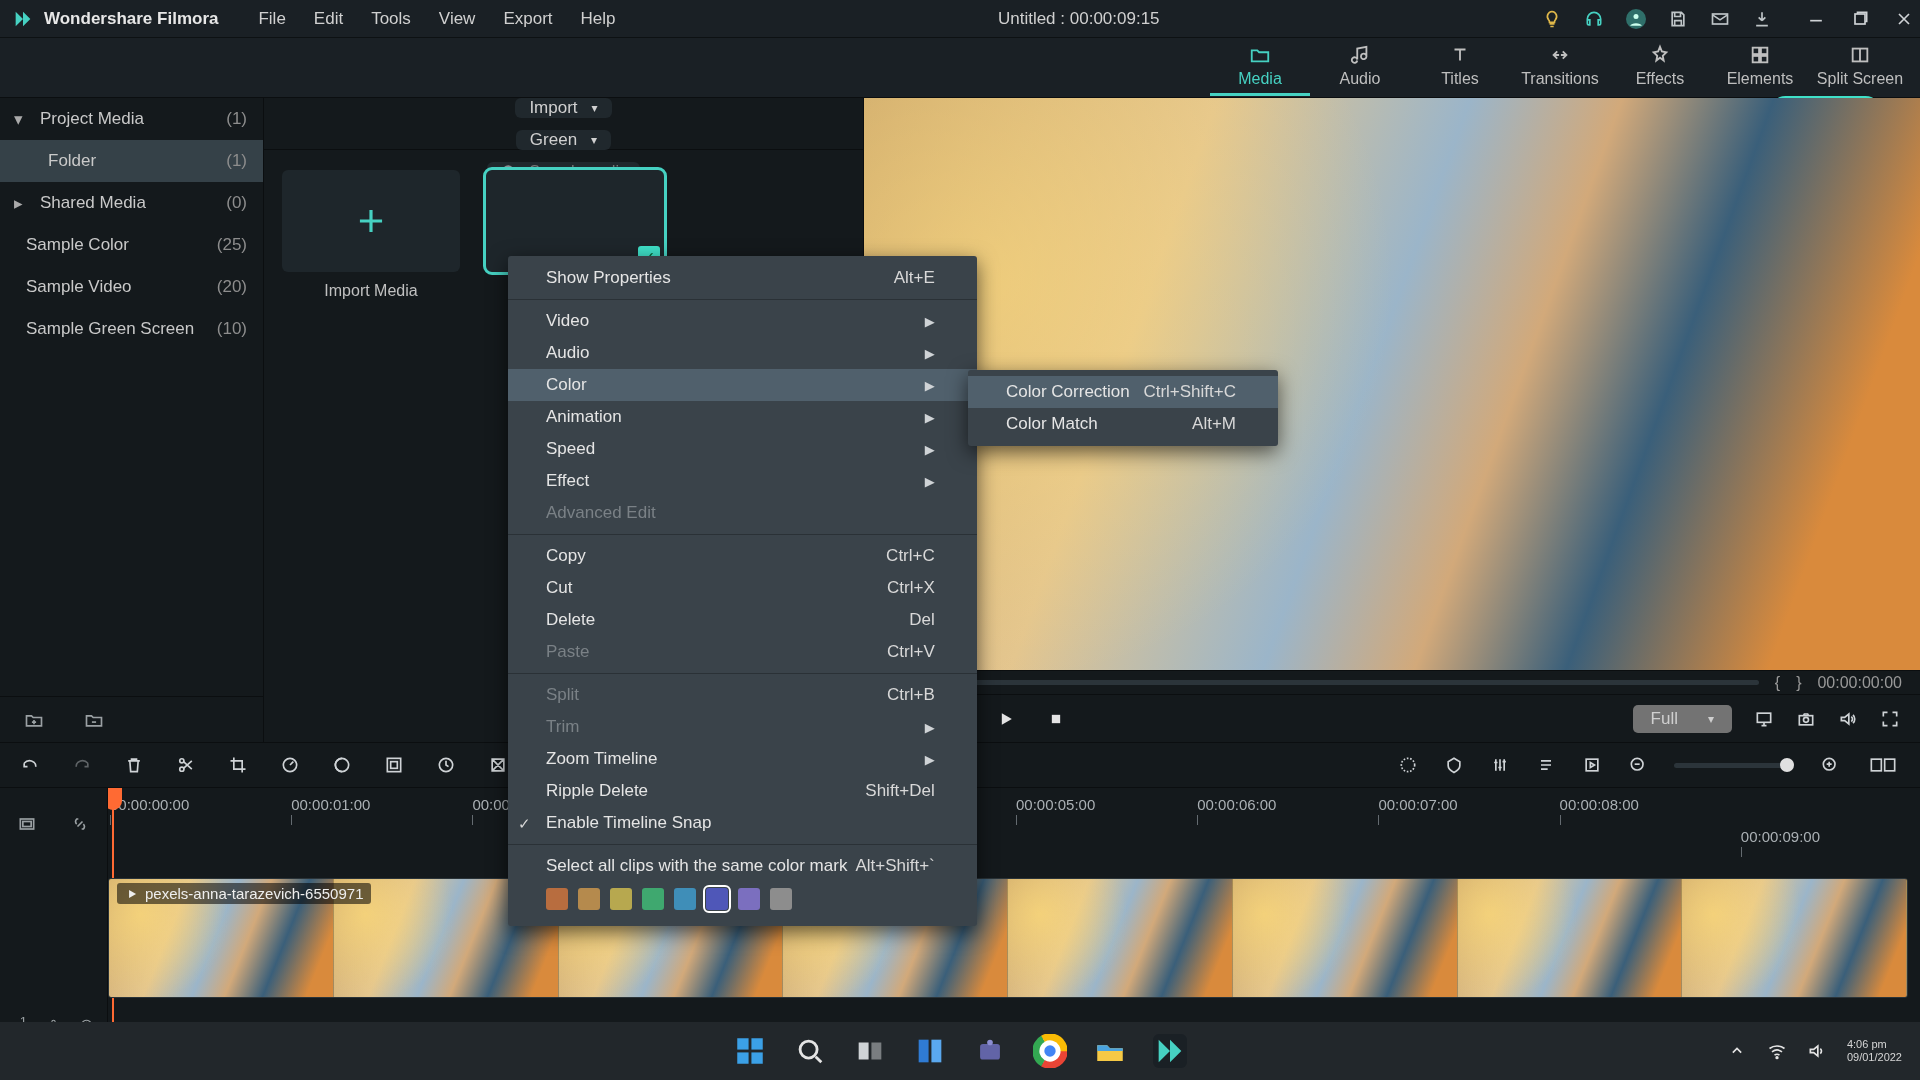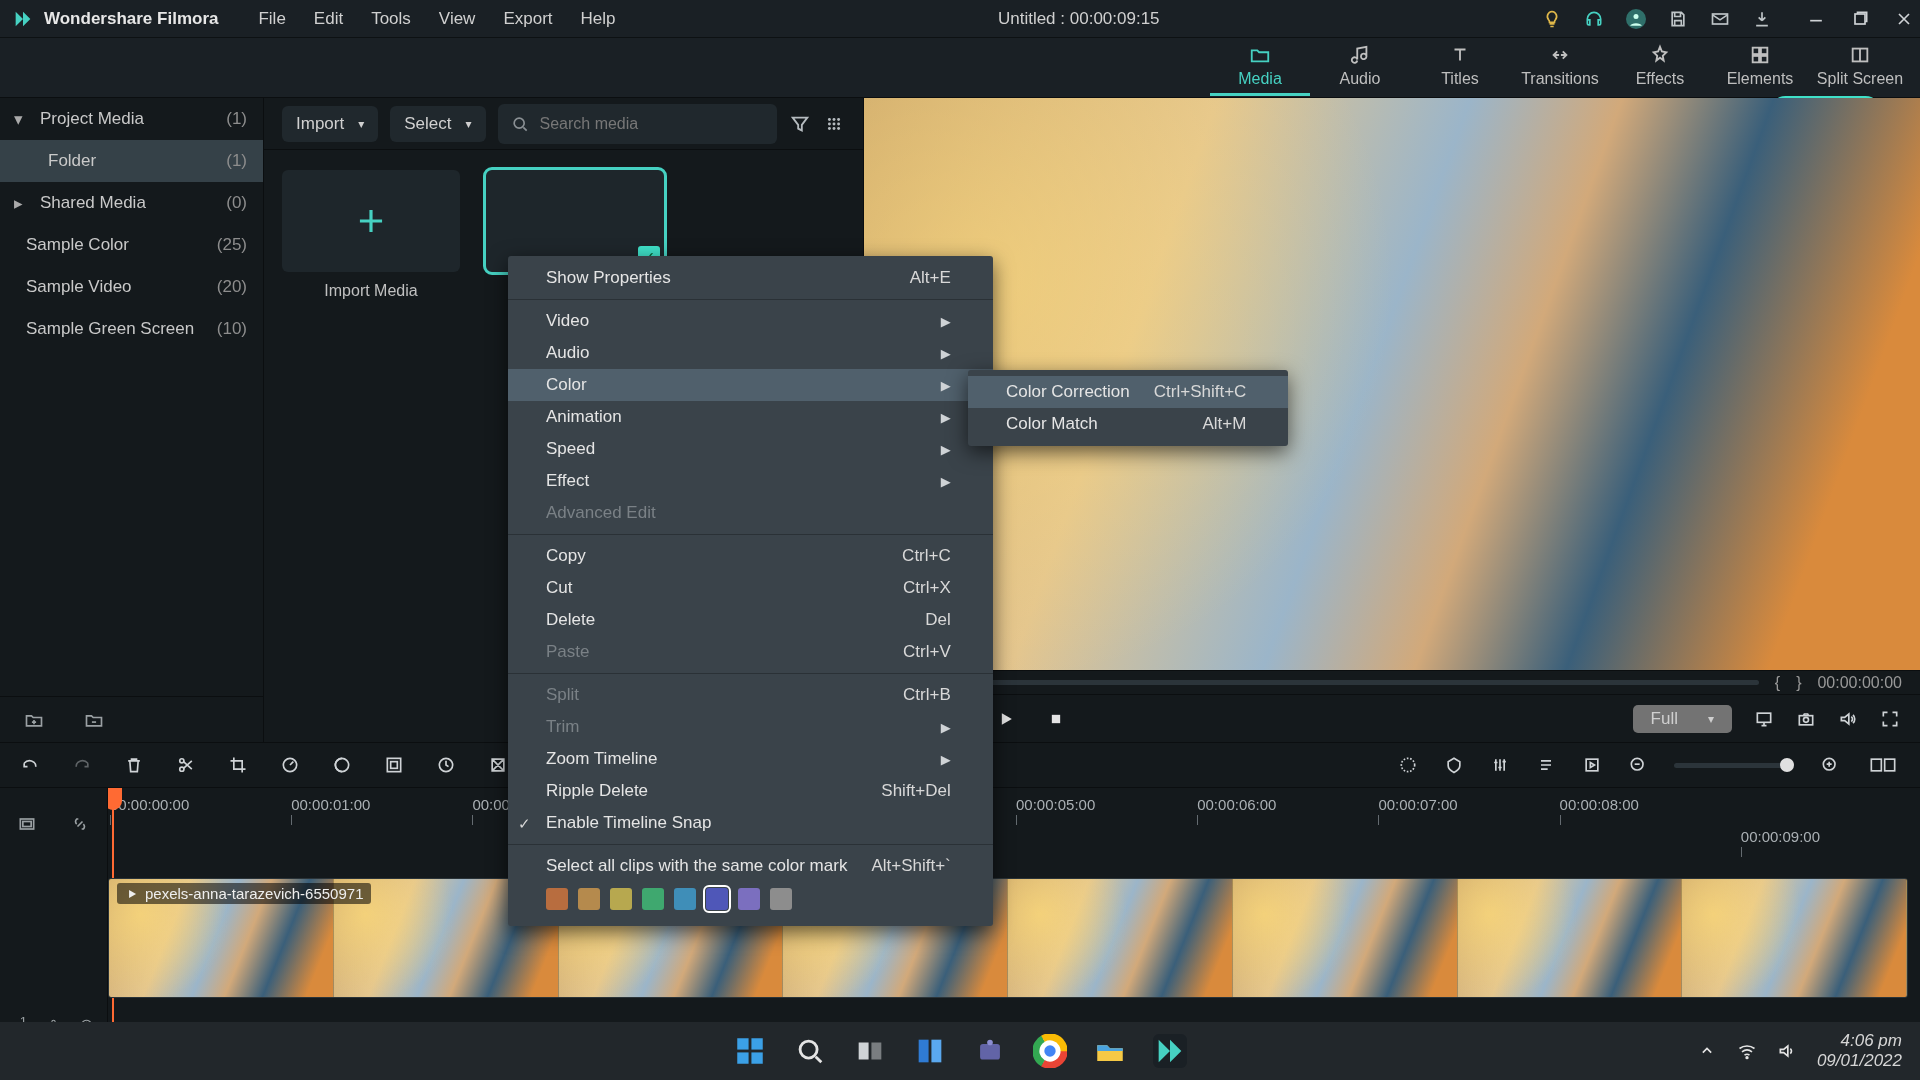--- a/index.html
+++ b/index.html
@@ -82,20 +82,21 @@
 
 .media-panel {
   flex:0 0 600px;
   background:#14191c;
   border-right:1px solid #0b0e10;
   display:flex;flex-direction:column;
 }
 .mp-toolbar {
   height:52px;display:flex;align-items:center;gap:12px;padding:0 18px;
   border-bottom:1px solid #0b0e10;
+  flex-direction:column;
 }
 .mp-btn {
   background:#20282d;border-radius:6px;height:36px;
   display:flex;align-items:center;gap:14px;padding:0 14px;
   color:#d0d0d0;font-size:17px;
 }
 .mp-search {
   flex:1;background:#20282d;border-radius:6px;height:40px;
   display:flex;align-items:center;gap:10px;padding:0 12px;color:#777;font-size:16px;
 }
@@ -187,34 +188,34 @@
 
 
 .win-taskbar {
   position:absolute;left:0;right:0;bottom:0;height:58px;
   background:#22272b;display:flex;align-items:center;
   padding:0 18px;gap:26px;color:#d6d6d6;font-size:16px;
 }
 .win-taskbar .center { position:absolute;left:50%;transform:translateX(-50%);display:flex;gap:26px; }
 .tb-icon { width:34px;height:34px;border-radius:6px;display:flex;align-items:center;justify-content:center; }
 .win-taskbar .tray { margin-left:auto;display:flex;gap:20px;align-items:center; }
-.tray .clock { text-align:right;line-height:1.15;font-size:17px;font-style:italic; }
+.tray .clock { text-align:left;line-height:1.15;font-size:11px; }
 
 
 .ctx {
   position:absolute;
   background:#3a434a;color:#e5e5e5;
   font-size:17px;border-radius:3px;
   box-shadow:0 6px 20px rgba(0,0,0,.6);
   padding:6px 0;
   min-width:460px;
 }
 .ctx .sep { height:1px;background:#2a3136;margin:5px 0; }
 .ctx .row {
-  display:flex;align-items:center;height:32px;padding:0 42px 0 38px;gap:24px;
+  display:flex;align-items:center;height:32px;padding:0 42px 0 38px;gap:8px;
   justify-content:space-between;position:relative;
 }
 .ctx .row.hi { background:#50606c; }
 .ctx .row.dis { color:#7a8186; }
 .ctx .row .arrow { color:#cfd3d6;font-size:13px; }
 .ctx .row .sc { color:#d8d8d8; }
 .ctx .check { position:absolute;left:10px; top:8px;font-size:15px;color:#d8d8d8; }
 .sub-ctx { min-width:310px; }
 .swatches { display:flex;gap:10px;padding:6px 38px 10px; }
 .swatch { width:22px;height:22px;border-radius:3px; }
@@ -411,21 +412,21 @@
     </div>
   </div>
 
   <div class="media-panel">
     <div class="mp-toolbar">
       <div class="mp-btn">
           <span>Import</span>
           <span style="font-size:12px">▾</span>
         </div>
       <div class="mp-btn">
-          <span>Select</span>
+          <span>Green</span>
           <span style="font-size:12px">▾</span>
         </div>
       <div class="mp-search">
         <span class="icon">
             <svg viewBox="0 0 24 24" fill="none" stroke="#8a9094" stroke-width="2">
               <circle cx="11" cy="11" r="6"></circle>
               <path d="M20 20l-4-4"></path>
             </svg>
           </span>
         <span>Search media</span>

